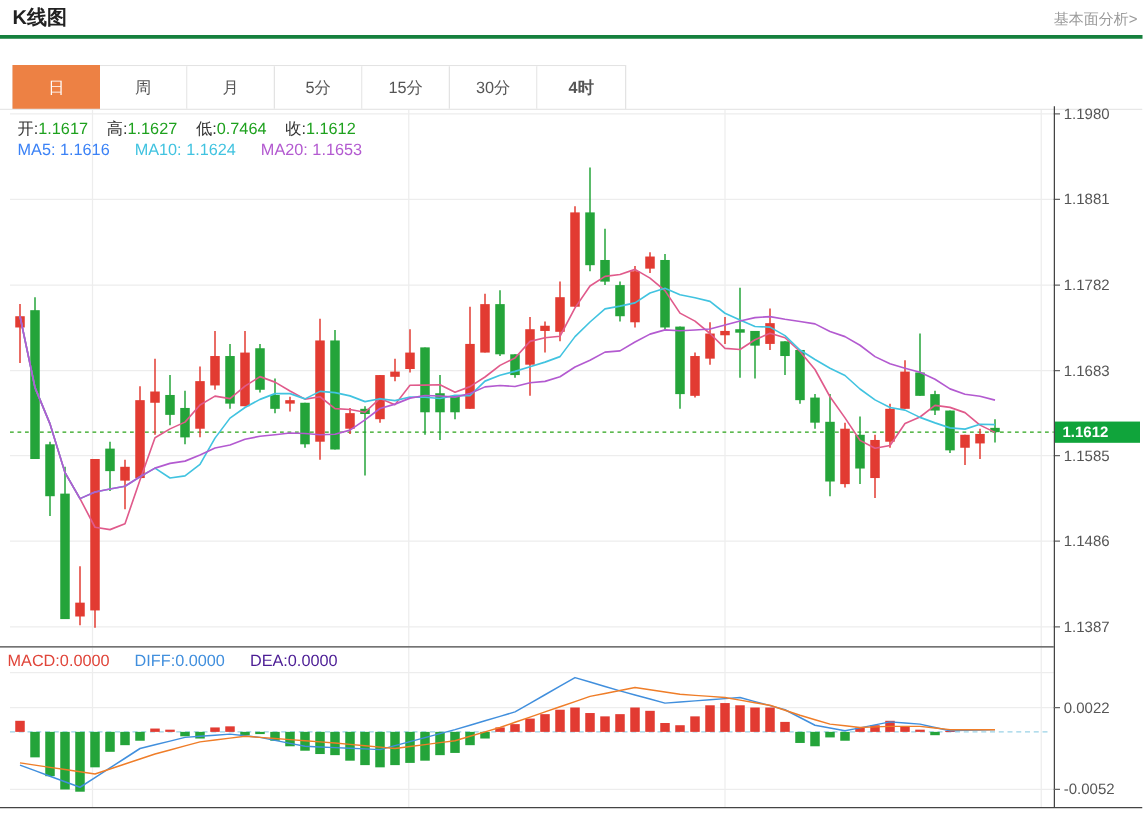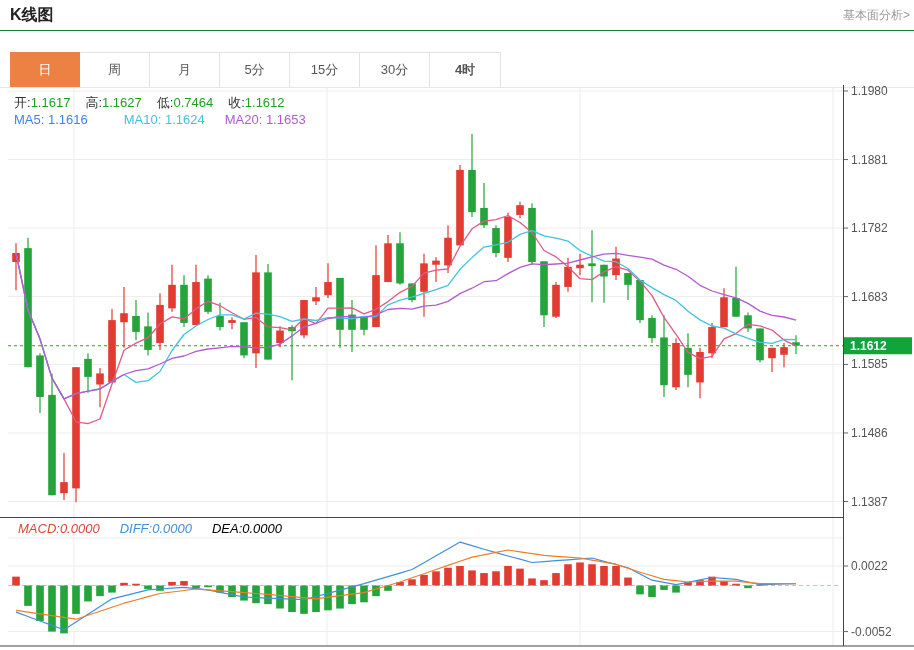--- a/index.html
+++ b/index.html
@@ -4,21 +4,21 @@
 <style>
   html,body{margin:0;padding:0;}
   body{
     width:914px;height:650px;position:relative;overflow:hidden;
     background:#ffffff;
     font-family:"Liberation Sans","DejaVu Sans",sans-serif;
     -webkit-font-smoothing:antialiased;
   }
   .header{
     position:absolute;left:0;top:0;width:914px;height:31px;
-    border-bottom:1px solid #15803d;box-sizing:border-box;
+    border-bottom:3px solid #15803d;box-sizing:border-box;
   }
   .page-title{
     position:absolute;left:10px;top:0;line-height:30px;
     font-size:16px;font-weight:bold;color:#222;
   }
   .fund-link{
     position:absolute;right:4px;top:0;line-height:30px;
     font-size:12px;color:#999;cursor:pointer;text-decoration:none;margin-left:37px;
   }
   .tabbar{
@@ -37,21 +37,21 @@
   }
   .legend-row{
     position:absolute;display:flex;align-items:flex-end;
     font-size:13px;white-space:nowrap;pointer-events:none;
   }
   .legend-item{margin-right:15px;}
   .legend-item .lbl{color:#333;}
   .legend-item .val{color:#1ea11e;}
   #ohlc-legend{left:14px;top:94px;}
   #ma-legend{left:14px;top:112px;}
-  #macd-legend{left:18px;top:521px;font-style:italic;}
+  #macd-legend{left:6px;top:521px;}
   #ma-legend .legend-item{margin-right:20px;}
   #macd-legend .legend-item{margin-right:20px;}
   svg{position:absolute;left:0;top:0;}
   #chart{cursor:crosshair;}
 </style>
 </head>
 <body>
 
 <div class="header">
   <span class="page-title">K线图</span>
@@ -325,21 +325,21 @@
 
 <div class="legend-row" id="ohlc-legend">
   <span class="legend-item"><span class="lbl">开:</span><span class="val">1.1617</span></span>
   <span class="legend-item"><span class="lbl">高:</span><span class="val">1.1627</span></span>
   <span class="legend-item"><span class="lbl">低:</span><span class="val">0.7464</span></span>
   <span class="legend-item"><span class="lbl">收:</span><span class="val">1.1612</span></span>
 </div>
 
 <div class="legend-row" id="ma-legend">
   <span class="legend-item" style="color: #3b82f6;"><span>MA5: </span><span>1.1616</span></span>
-  <span class="legend-item" style="color: rgb(65, 195, 224); margin-left: 16px;"><span>MA10: </span><span>1.1624</span></span>
+  <span class="legend-item" style="color: rgb(65, 195, 224);"><span>MA10: </span><span>1.1624</span></span>
   <span class="legend-item" style="color: rgb(179, 90, 208);"><span>MA20: </span><span>1.1653</span></span>
 </div>
 
 <div class="legend-row" id="macd-legend">
   <span class="legend-item" style="color: rgb(224, 69, 58);"><span>MACD:</span><span>0.0000</span></span>
   <span class="legend-item" style="color: rgb(65, 143, 221);"><span>DIFF:</span><span>0.0000</span></span>
-  <span class="legend-item" style="color: #000000;"><span>DEA:</span><span>0.0000</span></span>
+  <span class="legend-item" style="color: #4c1d95;"><span>DEA:</span><span>0.0000</span></span>
 </div>
 
 </body></html>

